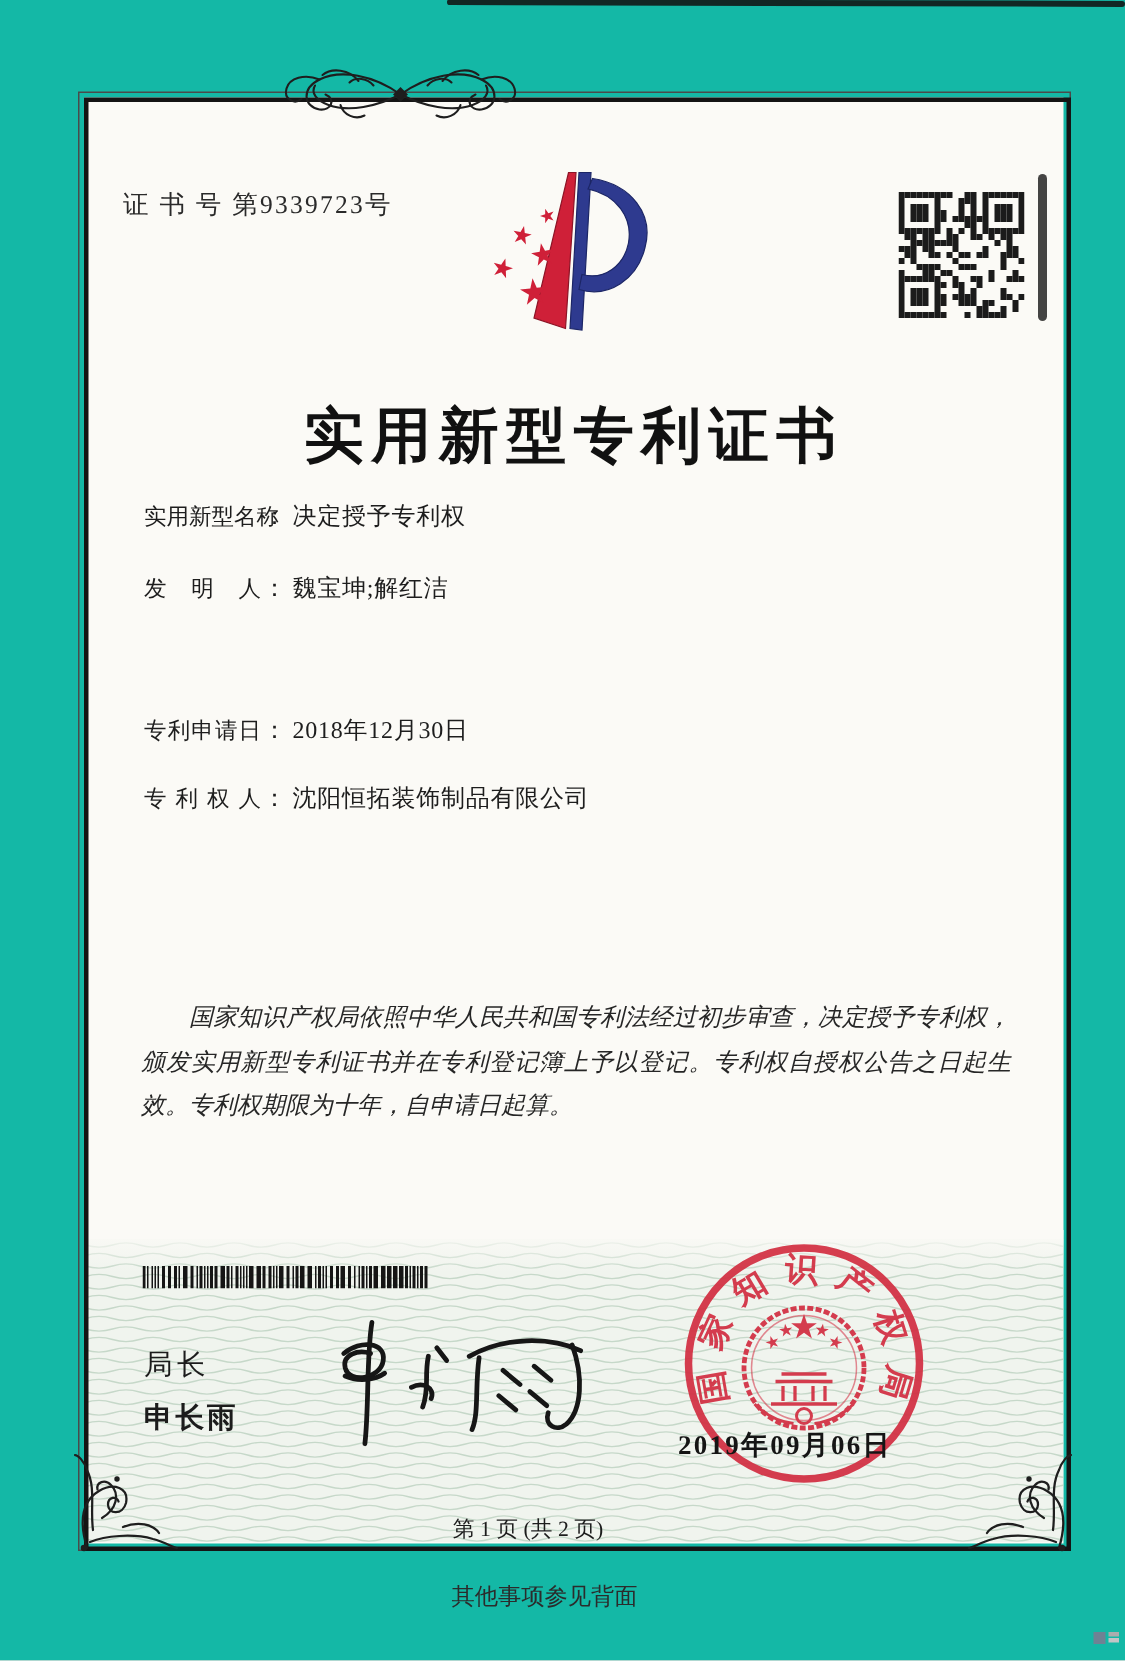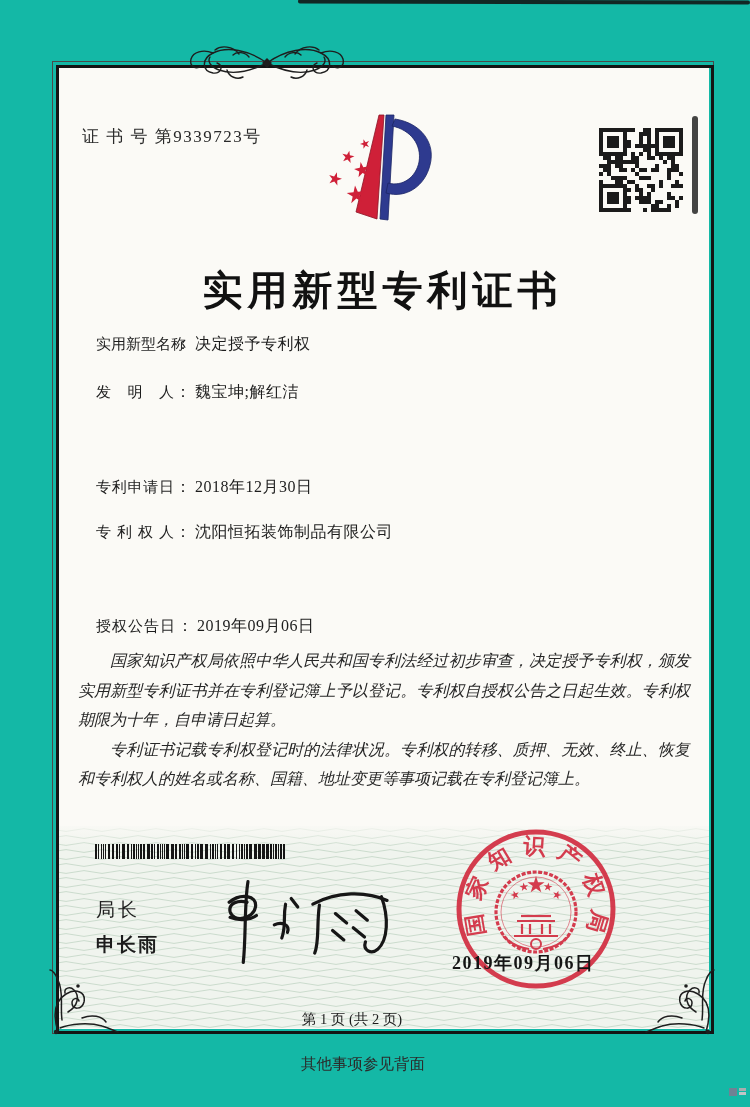--- a/index.html
+++ b/index.html
@@ -13,21 +13,21 @@
   .cert-no{left:82px;top:125px;font-size:17px;letter-spacing:1.5px;color:#2a2a2a;}
   .title{left:56px;width:653px;top:234px;text-align:center;font-size:40px;font-weight:bold;
          letter-spacing:5px;color:#111;margin-top:29px;}
   .row{left:96px;width:600px;font-size:16px;white-space:nowrap;color:#1d1d1d;}
   .flabel{display:inline-block;width:78px;text-align:justify;text-align-last:justify;font-size:15px;vertical-align:baseline;}
   .colon{margin:0 4px 0 1px;}
   .fvalue{font-size:16px;letter-spacing:0.5px;}
   .grant2{position:absolute;left:242px;top:0;white-space:nowrap;}
   .paras{left:78px;top:648px;width:612px;font-size:16px;line-height:29.5px;color:#262626;
          font-style:italic;text-align:justify;}
-  .paras p{margin:0;text-indent:2em;font-family:Liberation Mono, monospace;}
+  .paras p{margin:16px;text-indent:2em;}
   .sig-title{left:96px;top:897px;font-size:19px;letter-spacing:3px;color:#1c1c1c;
              font-family:"Liberation Sans","DejaVu Sans",sans-serif;}
   .sig-name{left:96px;top:932px;font-size:19px;letter-spacing:2px;color:#1c1c1c;
             font-family:"Liberation Sans","DejaVu Sans",sans-serif;font-weight:bold;}
   .seal-date{left:452px;top:951px;font-size:18px;font-weight:600;letter-spacing:1.5px;color:#151515;}
   .page-foot{left:202px;top:1010px;width:300px;text-align:center;font-size:14.5px;color:#1c1c1c;}
   .back-note{left:213px;top:1054px;width:300px;text-align:center;font-size:15.5px;color:#2b2b2b;}
   .fade-top{left:57px;top:820px;width:652px;height:28px;
             background:linear-gradient(#fbfaf6,rgba(251,250,246,0));}
   
@@ -377,28 +377,24 @@
     <span class="flabel">发明人</span><span class="colon">：</span><span class="fvalue">魏宝坤;解红洁</span>
   </div>
   <div class="abs row" style="top:477px;">
     <span class="flabel">专利申请日</span><span class="colon">：</span><span class="fvalue">2018年12月30日</span>
   </div>
   <div class="abs row" style="top:522px;">
     <span class="flabel">专利权人</span><span class="colon">：</span><span class="fvalue">沈阳恒拓装饰制品有限公司</span>
   </div>
 
   <div class="abs row" style="top:616px;">
-    <span>
-      <span style="font-size:15px;letter-spacing:1px;">授权公告日</span><span class="colon">：</span><span class="fvalue">2019年09月06日</span>
-    </span>
   </div>
 
   <div class="abs paras">
     <p>国家知识产权局依照中华人民共和国专利法经过初步审查，决定授予专利权，颁发实用新型专利证书并在专利登记簿上予以登记。专利权自授权公告之日起生效。专利权期限为十年，自申请日起算。</p>
-    <p>专利证书记载专利权登记时的法律状况。专利权的转移、质押、无效、终止、恢复和专利权人的姓名或名称、国籍、地址变更等事项记载在专利登记簿上。</p>
   </div>
 
   <svg class="abs" style="left:95px;top:844px;" width="194" height="15">
       <rect x="0" y="0" width="2" height="15" fill="#151515"></rect>
       <rect x="3" y="0" width="1" height="15" fill="#151515"></rect>
       <rect x="6" y="0" width="1" height="15" fill="#151515"></rect>
       <rect x="8" y="0" width="1" height="15" fill="#151515"></rect>
       <rect x="10" y="0" width="1" height="15" fill="#151515"></rect>
       <rect x="13" y="0" width="2" height="15" fill="#151515"></rect>
       <rect x="17" y="0" width="2" height="15" fill="#151515"></rect>

